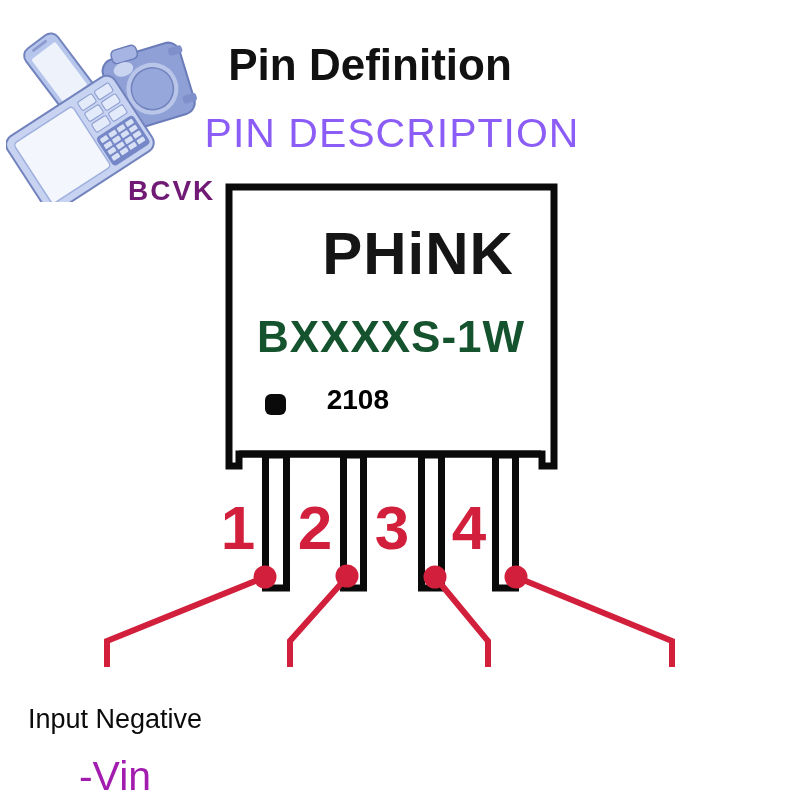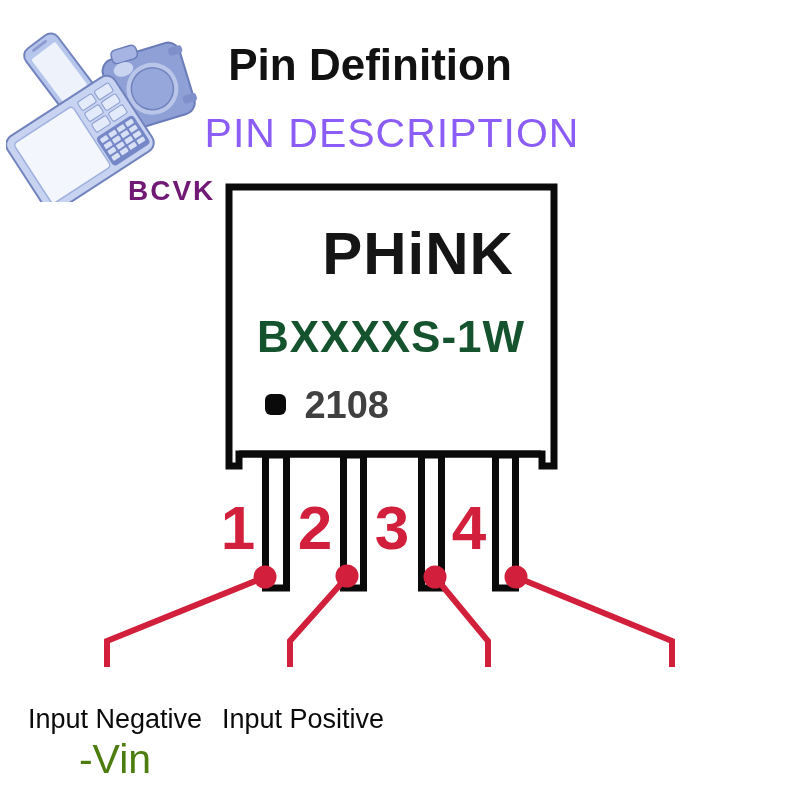--- a/index.html
+++ b/index.html
@@ -23,31 +23,31 @@
   .module-brand{
     top:219px;left:418px;transform:translateX(-50%);
     font-size:60px;font-weight:700;color:#151515;letter-spacing:1px;white-space:nowrap;
   }
   .module-model{
     top:299px;left:391px;transform:translateX(-50%);
     font-size:44px;font-weight:700;color:#14532d;letter-spacing:1px;white-space:nowrap;margin-top:13px;
   }
   .module-date{
     top:384px;right:287px;
-    font-size:38px;font-weight:700;color:#404040;white-space:nowrap;
+    font-size:28px;font-weight:700;color:#000000;white-space:nowrap;
   }
   .pin-num{
     top:497px;transform:translateX(-50%);
     font-size:62px;font-weight:700;color:#d2203c;line-height:1;white-space:nowrap;
   }
   .pin-label-col{
     top:704px;transform:translateX(-50%);text-align:center;white-space:nowrap;
   }
   .pin-name{font-size:27px;font-weight:400;color:#0b0b0b;}
-  .pin-symbol{font-size:41px;font-weight:400;color:#4d7c0f;margin-top:1px;}
+  .pin-symbol{font-size:41px;font-weight:400;color:#a21caf;margin-top:18px;}
   svg{display:block;}
 </style>
 </head>
 <body>
 
 <div class="canvas">
 
   <svg class="abs" style="left:6px;top:30px" width="212" height="172" viewBox="0 0 212 172">
 
     <g transform="rotate(-37 52 42)">
@@ -136,16 +136,15 @@
   <div class="abs pin-num" style="left:238px">1</div>
   <div class="abs pin-num" style="left:315px">2</div>
   <div class="abs pin-num" style="left:392px">3</div>
   <div class="abs pin-num" style="left:469px">4</div>
 
   <div class="abs pin-label-col" style="left:115px">
     <div class="pin-name">Input Negative</div>
     <div class="pin-symbol">-Vin</div>
   </div>
   <div class="abs pin-label-col" style="left:303px">
-    <div class="pin-name">Input Positive</div>
   </div>
 
 </div>
 
 </body></html>

